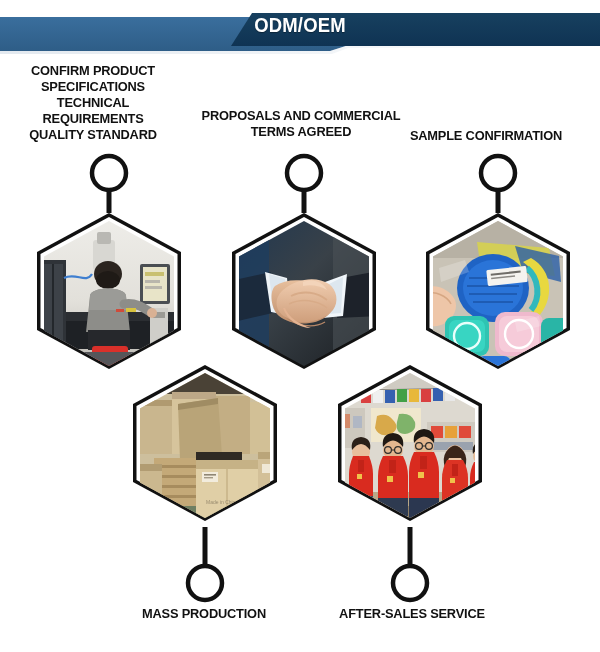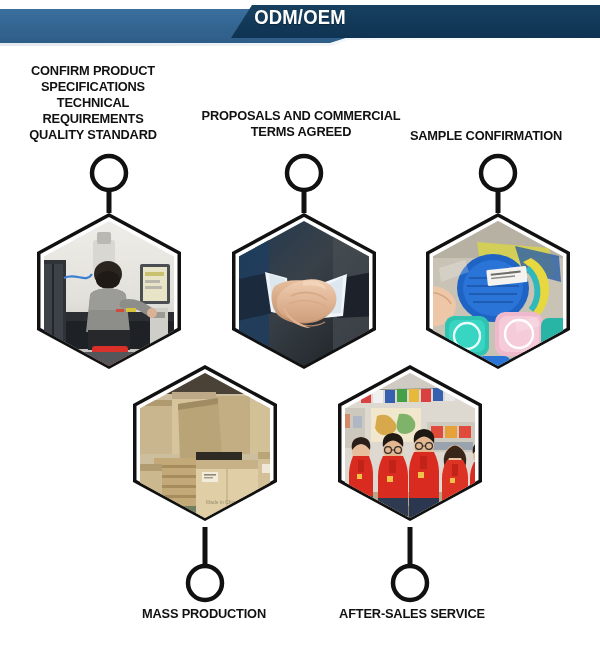--- a/index.html
+++ b/index.html
@@ -14,21 +14,21 @@
     background: #ffffff;
     font-family: "Liberation Sans", sans-serif;
     position: relative;
     overflow: hidden;
   }
 
   
   .header-banner {
     position: absolute;
     left: 0;
-    top: 0;
+    top: 8px;
     width: 600px;
     height: 48px;
   }
   .header-banner svg { display: block; }
   .header-title {
     position: absolute;
     left: 0;
     top: 5px;
     width: 600px;
     text-align: center;

